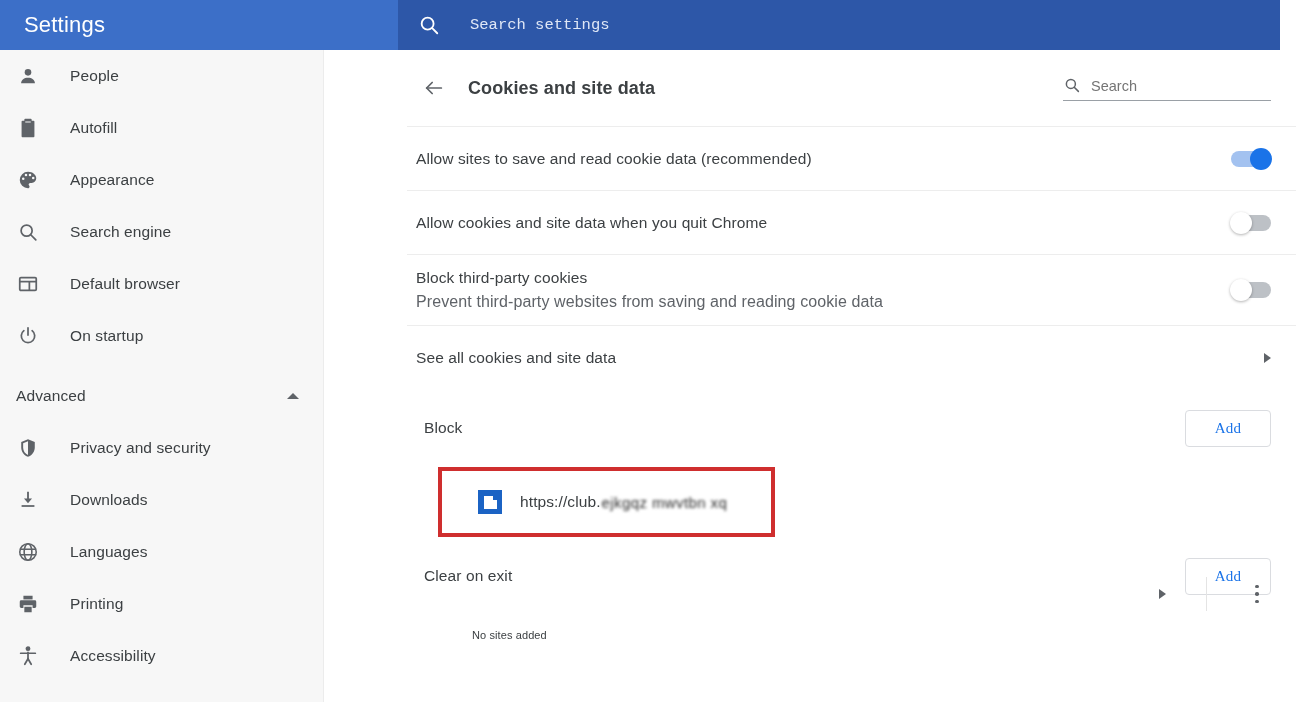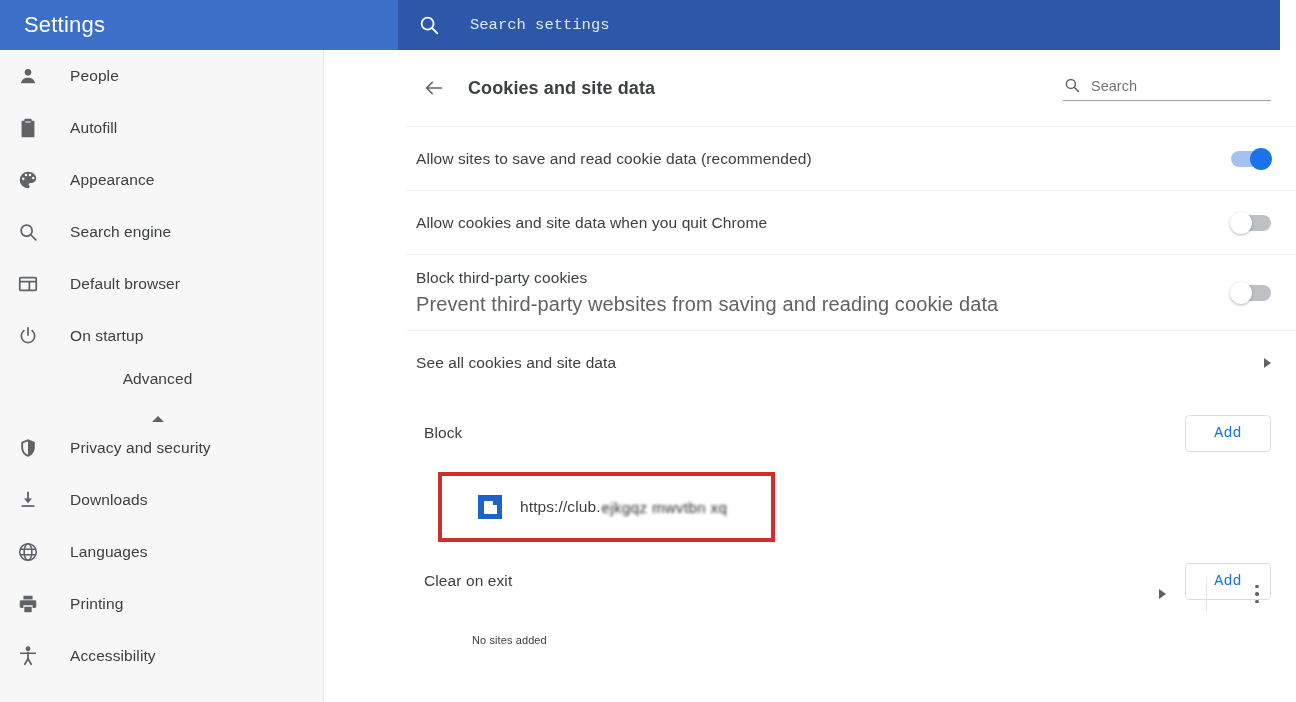--- a/index.html
+++ b/index.html
@@ -70,21 +70,20 @@
     font-size: 15.5px;
     color: #3c4043;
     letter-spacing: .1px;
   }
   .adv-header {
     display: flex; align-items: center;
     height: 52px;
     padding-left: 16px; padding-right: 24px;
     margin-top: 8px;
     cursor: pointer;
-    flex-direction: column;
   }
   .adv-label {
     font-size: 15.5px; color: #3c4043; letter-spacing: .1px;
     flex: 1;
   }
   .caret-up {
     width: 0; height: 0;
     border-left: 6px solid transparent;
     border-right: 6px solid transparent;
     border-bottom: 6px solid #5f6368;
@@ -135,21 +134,21 @@
 
   .row {
     display: flex; align-items: center;
     padding: 0 25px 0 9px;
     border-top: 1px solid #ededed;
     min-height: 64px;
     margin-left: 8px;
   }
   .row-texts { flex: 1; padding: 14px 0; }
   .row-title { font-size: 15.5px; color: #3c4043; letter-spacing: .1px; }
-  .row-sub { font-size: 20px; color: #5f6368; margin-top: 6px; letter-spacing: .1px; }
+  .row-sub { font-size: 16px; color: #5f6368; margin-top: 6px; letter-spacing: .1px; }
 
   
   .toggle {
     position: relative; width: 40px; height: 16px;
     border-radius: 8px; flex: none; cursor: pointer;
   }
   .toggle .knob {
     position: absolute; top: -3px;
     width: 22px; height: 22px; border-radius: 50%;
   }
@@ -171,21 +170,21 @@
 
   
   .section-head {
     display: flex; align-items: center;
     padding: 0 25px;
     height: 78px;
   }
   .section-title { flex: 1; font-size: 15.5px; color: #3c4043; letter-spacing: .1px; }
   .add-btn {
     border: 1px solid #dadce0; background: #ffffff;
-    color: #1a73e8; font-family: Liberation Mono, monospace; font-size: 15px;
+    color: #1a73e8; font-family: Liberation Serif, serif; font-size: 15px;
     border-radius: 4px;
     width: 86px; height: 37px;
     cursor: pointer;
     letter-spacing: .2px;
   }
 
   .site-row {
     display: flex; align-items: center;
     height: 62px;
     margin: 0 25px;

